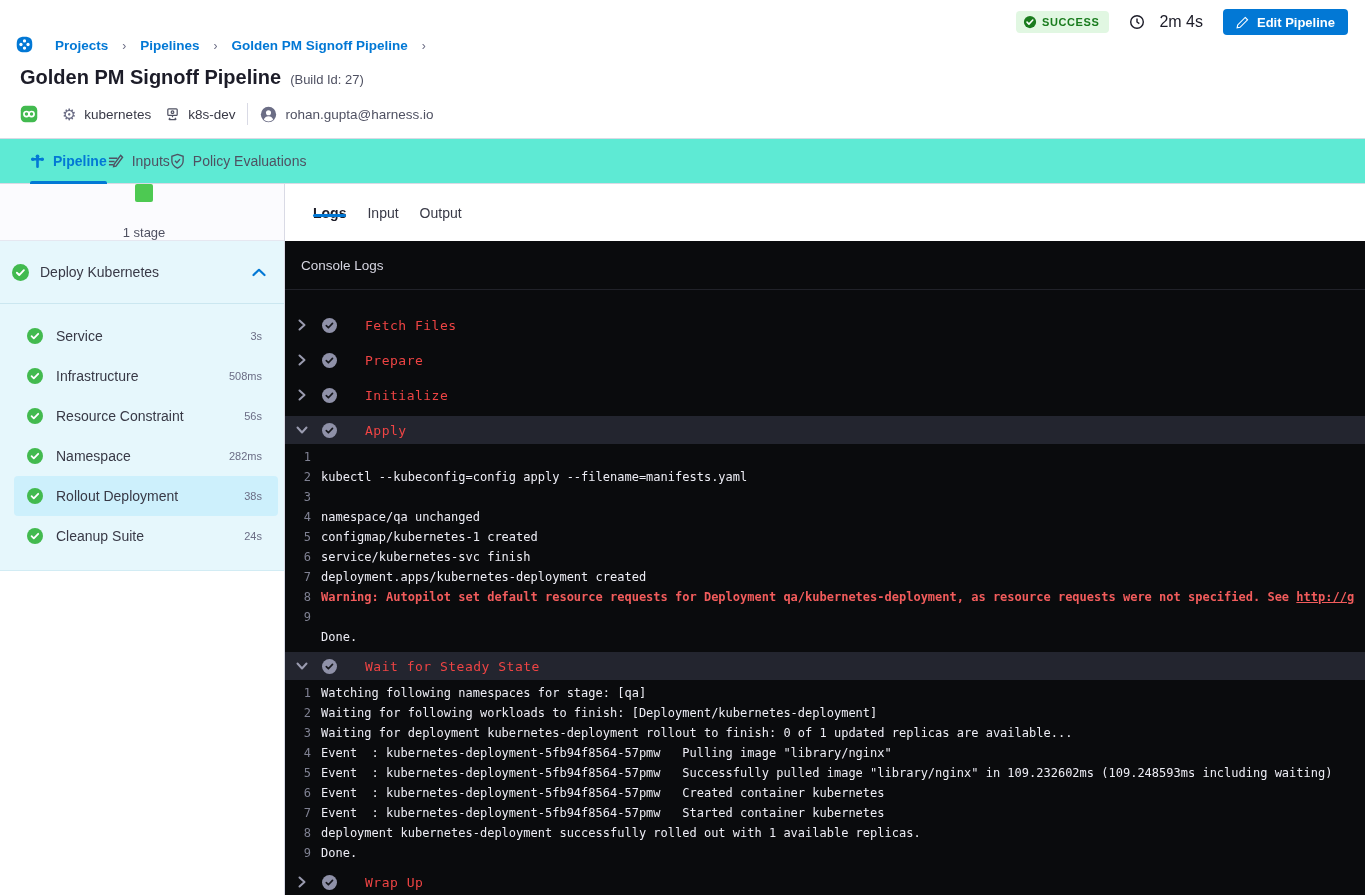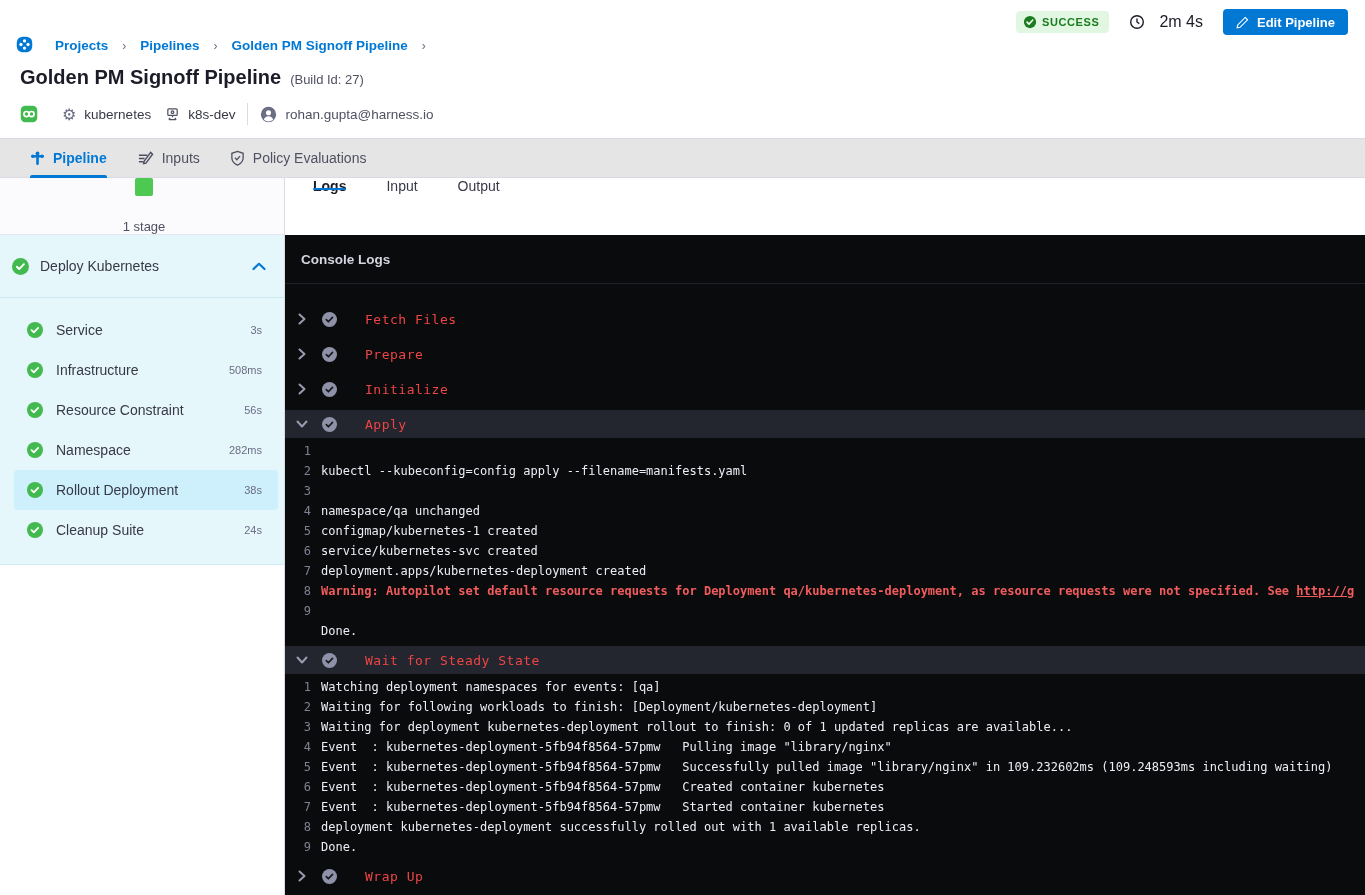--- a/index.html
+++ b/index.html
@@ -28,21 +28,21 @@
 
   .header-actions { position:absolute; top:9px; right:17px; display:flex; align-items:center; gap:20px; }
   .status-badge { background:#e1f7e2; color:#1a7c1e; font-weight:700; font-size:11px; letter-spacing:.6px;
     padding:4px 10px 4px 7px; border-radius:4px; display:flex; align-items:center; gap:5px; }
   .duration-wrap { display:flex; align-items:center; gap:14px; font-size:16px; color:#1c1c28; }
   .edit-btn { background:#0278d5; color:#fff; font-size:13px; font-weight:600; border:none; border-radius:4px;
     padding:6px 13px; display:flex; align-items:center; gap:8px; cursor:pointer; height:26px; }
 
   
   .tabbar { margin-top:12px; border-top:1px solid #d9dae5; border-bottom:1px solid #d9dae5;
-    height:40px; display:flex; align-items:stretch; padding-left:30px; gap:30px; background:#e5e5e5; }
+    height:46px; display:flex; align-items:stretch; padding-left:30px; background:#5eead4; }
   .tab { display:flex; align-items:center; gap:8px; font-size:14px; color:#4f5162; position:relative; cursor:pointer; }
   .tab.active { color:#0278d5; font-weight:700; }
   .tab.active::after { content:''; position:absolute; left:0; right:0; bottom:-1px; height:3px; background:#0278d5; border-radius:2px 2px 0 0; }
 
   
   .content { display:flex; height:731px; }
 
   
   .sidebar { width:285px; min-width:285px; border-right:1px solid #d9dae5; background:#fff; }
   .sidebar-top { height:57px; background:#fbfbfe; border-bottom:1px solid #e6e7f0;
@@ -53,29 +53,29 @@
   .stage-row { height:63px; display:flex; align-items:center; padding:0 18px 0 12px; border-bottom:1px solid #cbe7f0; cursor:pointer; }
   .stage-name { margin-left:11px; font-size:14px; color:#383946; flex:1; }
   .step-list { padding:12px 0 14px 0; }
   .step-row { height:40px; display:flex; align-items:center; margin:0 6px 0 14px; padding:0 16px 0 13px; border-radius:4px; cursor:pointer; }
   .step-row.selected { background:#cdf0fc; }
   .step-label { margin-left:13px; font-size:14px; color:#383946; flex:1; }
   .step-duration { font-size:11px; color:#6b6d85; }
 
   
   .right-panel { flex:1; display:flex; flex-direction:column; min-width:0; }
-  .log-tabs { height:57px; display:flex; align-items:flex-start; gap:40px; padding-left:28px; background:#fff; }
+  .log-tabs { height:57px; display:flex; align-items:center; gap:21px; padding-left:28px; background:#fff; }
   .log-tab { font-size:14px; color:#383946; position:relative; display:flex; align-items:center; cursor:pointer; }
   .log-tab.active { font-weight:700; color:#1c1c28; }
   .log-tab.active::after { content:''; position:absolute; bottom:4px; left:0; right:0; height:2.5px; background:#0278d5; border-radius:2px; }
 
   
   .console { flex:1; background:#0a0b0d; overflow:hidden; font-family:"DejaVu Sans Mono", monospace; }
   .console-header { height:49px; display:flex; align-items:center; padding:0 16px; border-bottom:1px solid #212229;
-    font-family:"Liberation Sans", sans-serif; font-weight:700; font-size:13.5px; color:#d5d5e0; }
+    font-family:"Liberation Sans", sans-serif; font-weight:400; font-size:13.5px; color:#d5d5e0; }
   .console-body { padding-top:21px; }
   .section-row { height:28px; display:flex; align-items:center; padding-left:13px; margin-bottom:7px; cursor:pointer; }
   .section-row.expanded { background:#23252f; }
   .sec-chevron { width:12px; margin-right:12px; display:flex; align-items:center; }
   .sec-chevron svg { stroke:#9a9baf; }
   .sec-chevron.down svg { transform:rotate(90deg); }
   .sec-check { width:15px; height:15px; margin-right:28px; }
   .sec-title { font-size:13px; color:#ef4444; letter-spacing:.5px; }
   .log-block { margin:-4px 0 4px 0; padding:0 0 1px 0; }
   .log-line { height:20px; line-height:20px; white-space:pre; font-size:12px; color:#ededf5; padding-left:13px; overflow:hidden; }
@@ -321,40 +321,40 @@
               <path d="M4.6 8.2l2.2 2.2 4.4-4.6" stroke="#16171c" stroke-width="1.8" fill="none" stroke-linecap="round" stroke-linejoin="round"></path>
             </svg>
     <span class="sec-title">Apply</span>
   </div>
           <div class="log-block">
             <div class="log-line"><span class="ln">1</span><span class="txt"></span></div>
             <div class="log-line"><span class="ln">2</span><span class="txt">kubectl --kubeconfig=config apply --filename=manifests.yaml</span></div>
             <div class="log-line"><span class="ln">3</span><span class="txt"></span></div>
             <div class="log-line"><span class="ln">4</span><span class="txt">namespace/qa unchanged</span></div>
             <div class="log-line"><span class="ln">5</span><span class="txt">configmap/kubernetes-1 created</span></div>
-            <div class="log-line"><span class="ln">6</span><span class="txt">service/kubernetes-svc created</span></div>
+            <div class="log-line"><span class="ln">6</span><span class="txt">service/kubernetes-svc finish</span></div>
             <div class="log-line"><span class="ln">7</span><span class="txt">deployment.apps/kubernetes-deployment created</span></div>
             <div class="log-line warning"><span class="ln">8</span><span class="txt">Warning: Autopilot set default resource requests for Deployment qa/kubernetes-deployment, as resource requests were not specified. See </span><span class="lnk">http://g</span></div>
             <div class="log-line"><span class="ln">9</span><span class="txt"></span></div>
             <div class="log-line"><span class="ln"></span><span class="txt">Done.</span></div>
           </div>
           <div class="section-row expanded">
     <span class="sec-chevron down">
       <svg width="8" height="12" viewBox="0 0 8 12" fill="none" stroke-width="2" stroke-linecap="round" stroke-linejoin="round">
                 <path d="M1.5 1.5L6.5 6l-5 4.5"></path>
               </svg>
     </span>
     <svg class="sec-check" viewBox="0 0 16 16">
               <circle cx="8" cy="8" r="8" fill="#8f91a8"></circle>
               <path d="M4.6 8.2l2.2 2.2 4.4-4.6" stroke="#16171c" stroke-width="1.8" fill="none" stroke-linecap="round" stroke-linejoin="round"></path>
             </svg>
     <span class="sec-title">Wait for Steady State</span>
   </div>
           <div class="log-block">
-            <div class="log-line"><span class="ln">1</span><span class="txt">Watching deployment namespaces for events: [qa]</span></div>
+            <div class="log-line"><span class="ln">1</span><span class="txt">Watching following namespaces for stage: [qa]</span></div>
             <div class="log-line"><span class="ln">2</span><span class="txt">Waiting for following workloads to finish: [Deployment/kubernetes-deployment]</span></div>
             <div class="log-line"><span class="ln">3</span><span class="txt">Waiting for deployment kubernetes-deployment rollout to finish: 0 of 1 updated replicas are available...</span></div>
             <div class="log-line"><span class="ln">4</span><span class="txt">Event  : kubernetes-deployment-5fb94f8564-57pmw   Pulling image "library/nginx"</span></div>
             <div class="log-line"><span class="ln">5</span><span class="txt">Event  : kubernetes-deployment-5fb94f8564-57pmw   Successfully pulled image "library/nginx" in 109.232602ms (109.248593ms including waiting)</span></div>
             <div class="log-line"><span class="ln">6</span><span class="txt">Event  : kubernetes-deployment-5fb94f8564-57pmw   Created container kubernetes</span></div>
             <div class="log-line"><span class="ln">7</span><span class="txt">Event  : kubernetes-deployment-5fb94f8564-57pmw   Started container kubernetes</span></div>
             <div class="log-line"><span class="ln">8</span><span class="txt">deployment kubernetes-deployment successfully rolled out with 1 available replicas.</span></div>
             <div class="log-line"><span class="ln">9</span><span class="txt">Done.</span></div>
           </div>
           <div class="section-row">

